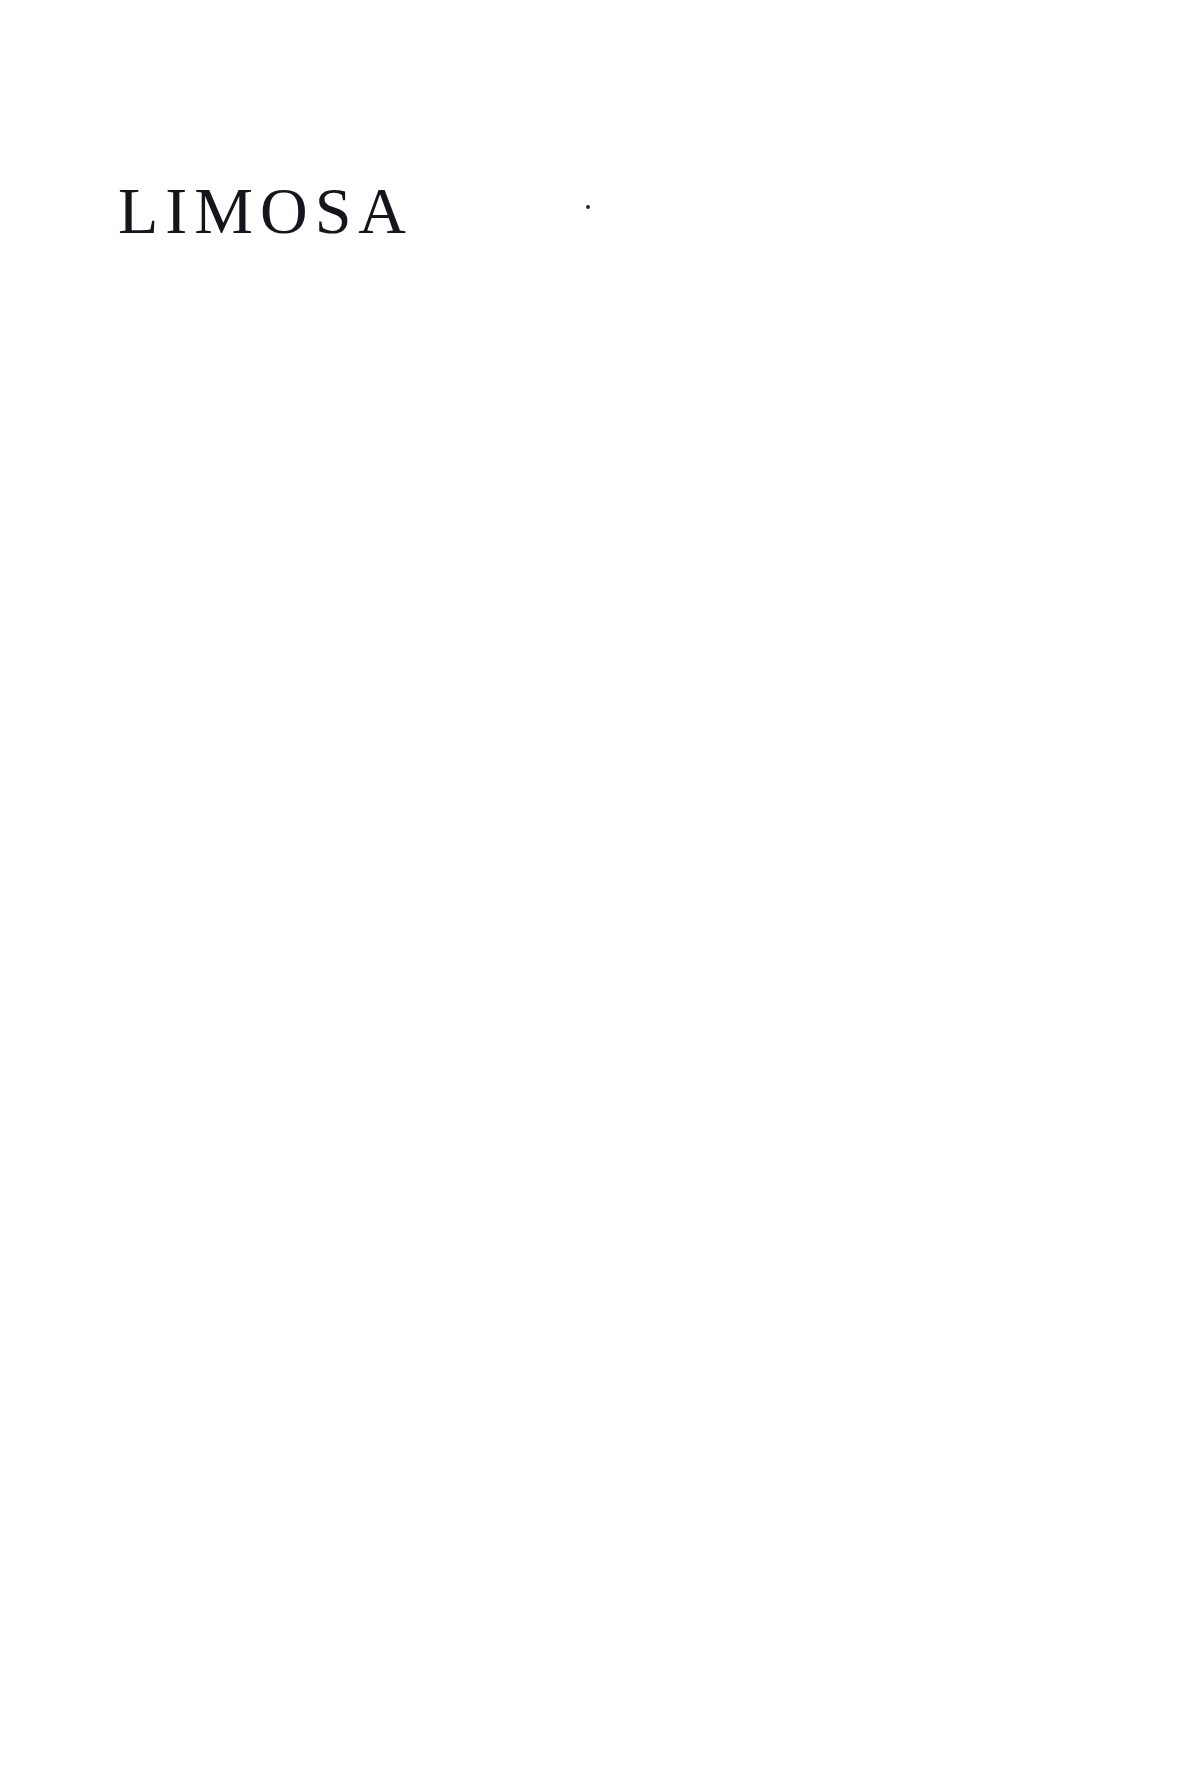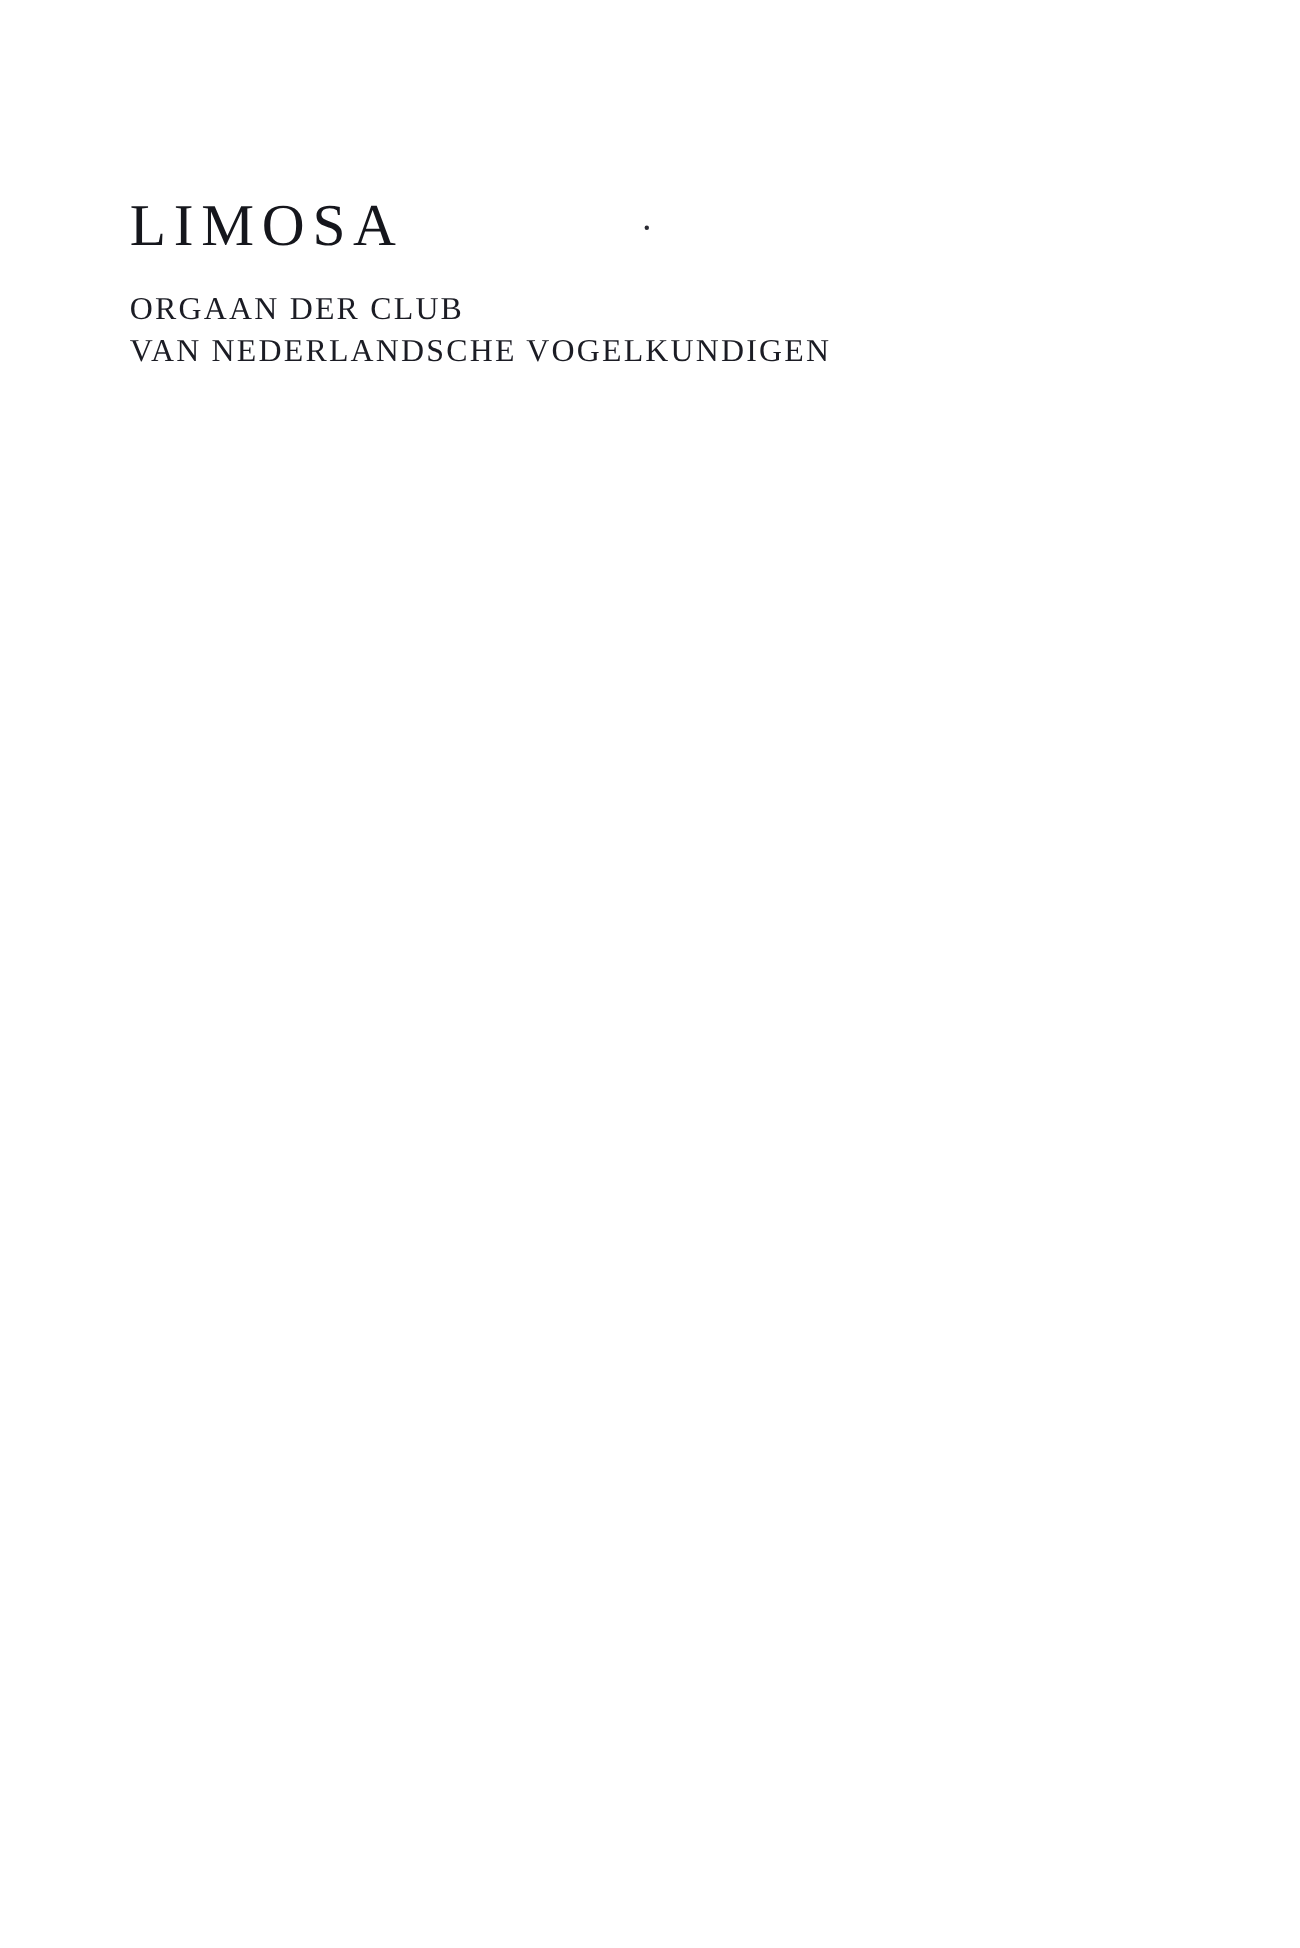--- a/index.html
+++ b/index.html
@@ -16,21 +16,21 @@
     font-family: "Liberation Serif", serif;
   }
   .masthead {
     position: absolute;
     left: 118px;
     top: 178px;
     width: 860px;
   }
   .journal-title {
     font-family: "Liberation Serif", serif;
-    font-size: 54px;
+    font-size: 66px;
     line-height: 1.0;
     letter-spacing: 7px;
     color: #15161c;
     font-weight: 400;
     margin: 0;
     white-space: nowrap;
   }
   .title-dot {
     position: absolute;
     left: 586px;
@@ -53,21 +53,17 @@
     white-space: nowrap;
   }
 </style>
 </head>
 <body>
 
 <div class="page">
 
   <div class="masthead">
     <h1 class="journal-title">LIMOSA</h1>
-    <div class="subtitle-block">
-      <p class="subtitle-line">ORGAAN DER CLUB</p>
-      <p class="subtitle-line">VAN NEDERLANDSCHE VOGELKUNDIGEN</p>
-    </div>
   </div>
 
   <div class="title-dot"></div>
 
 </div>
 
 </body></html>

